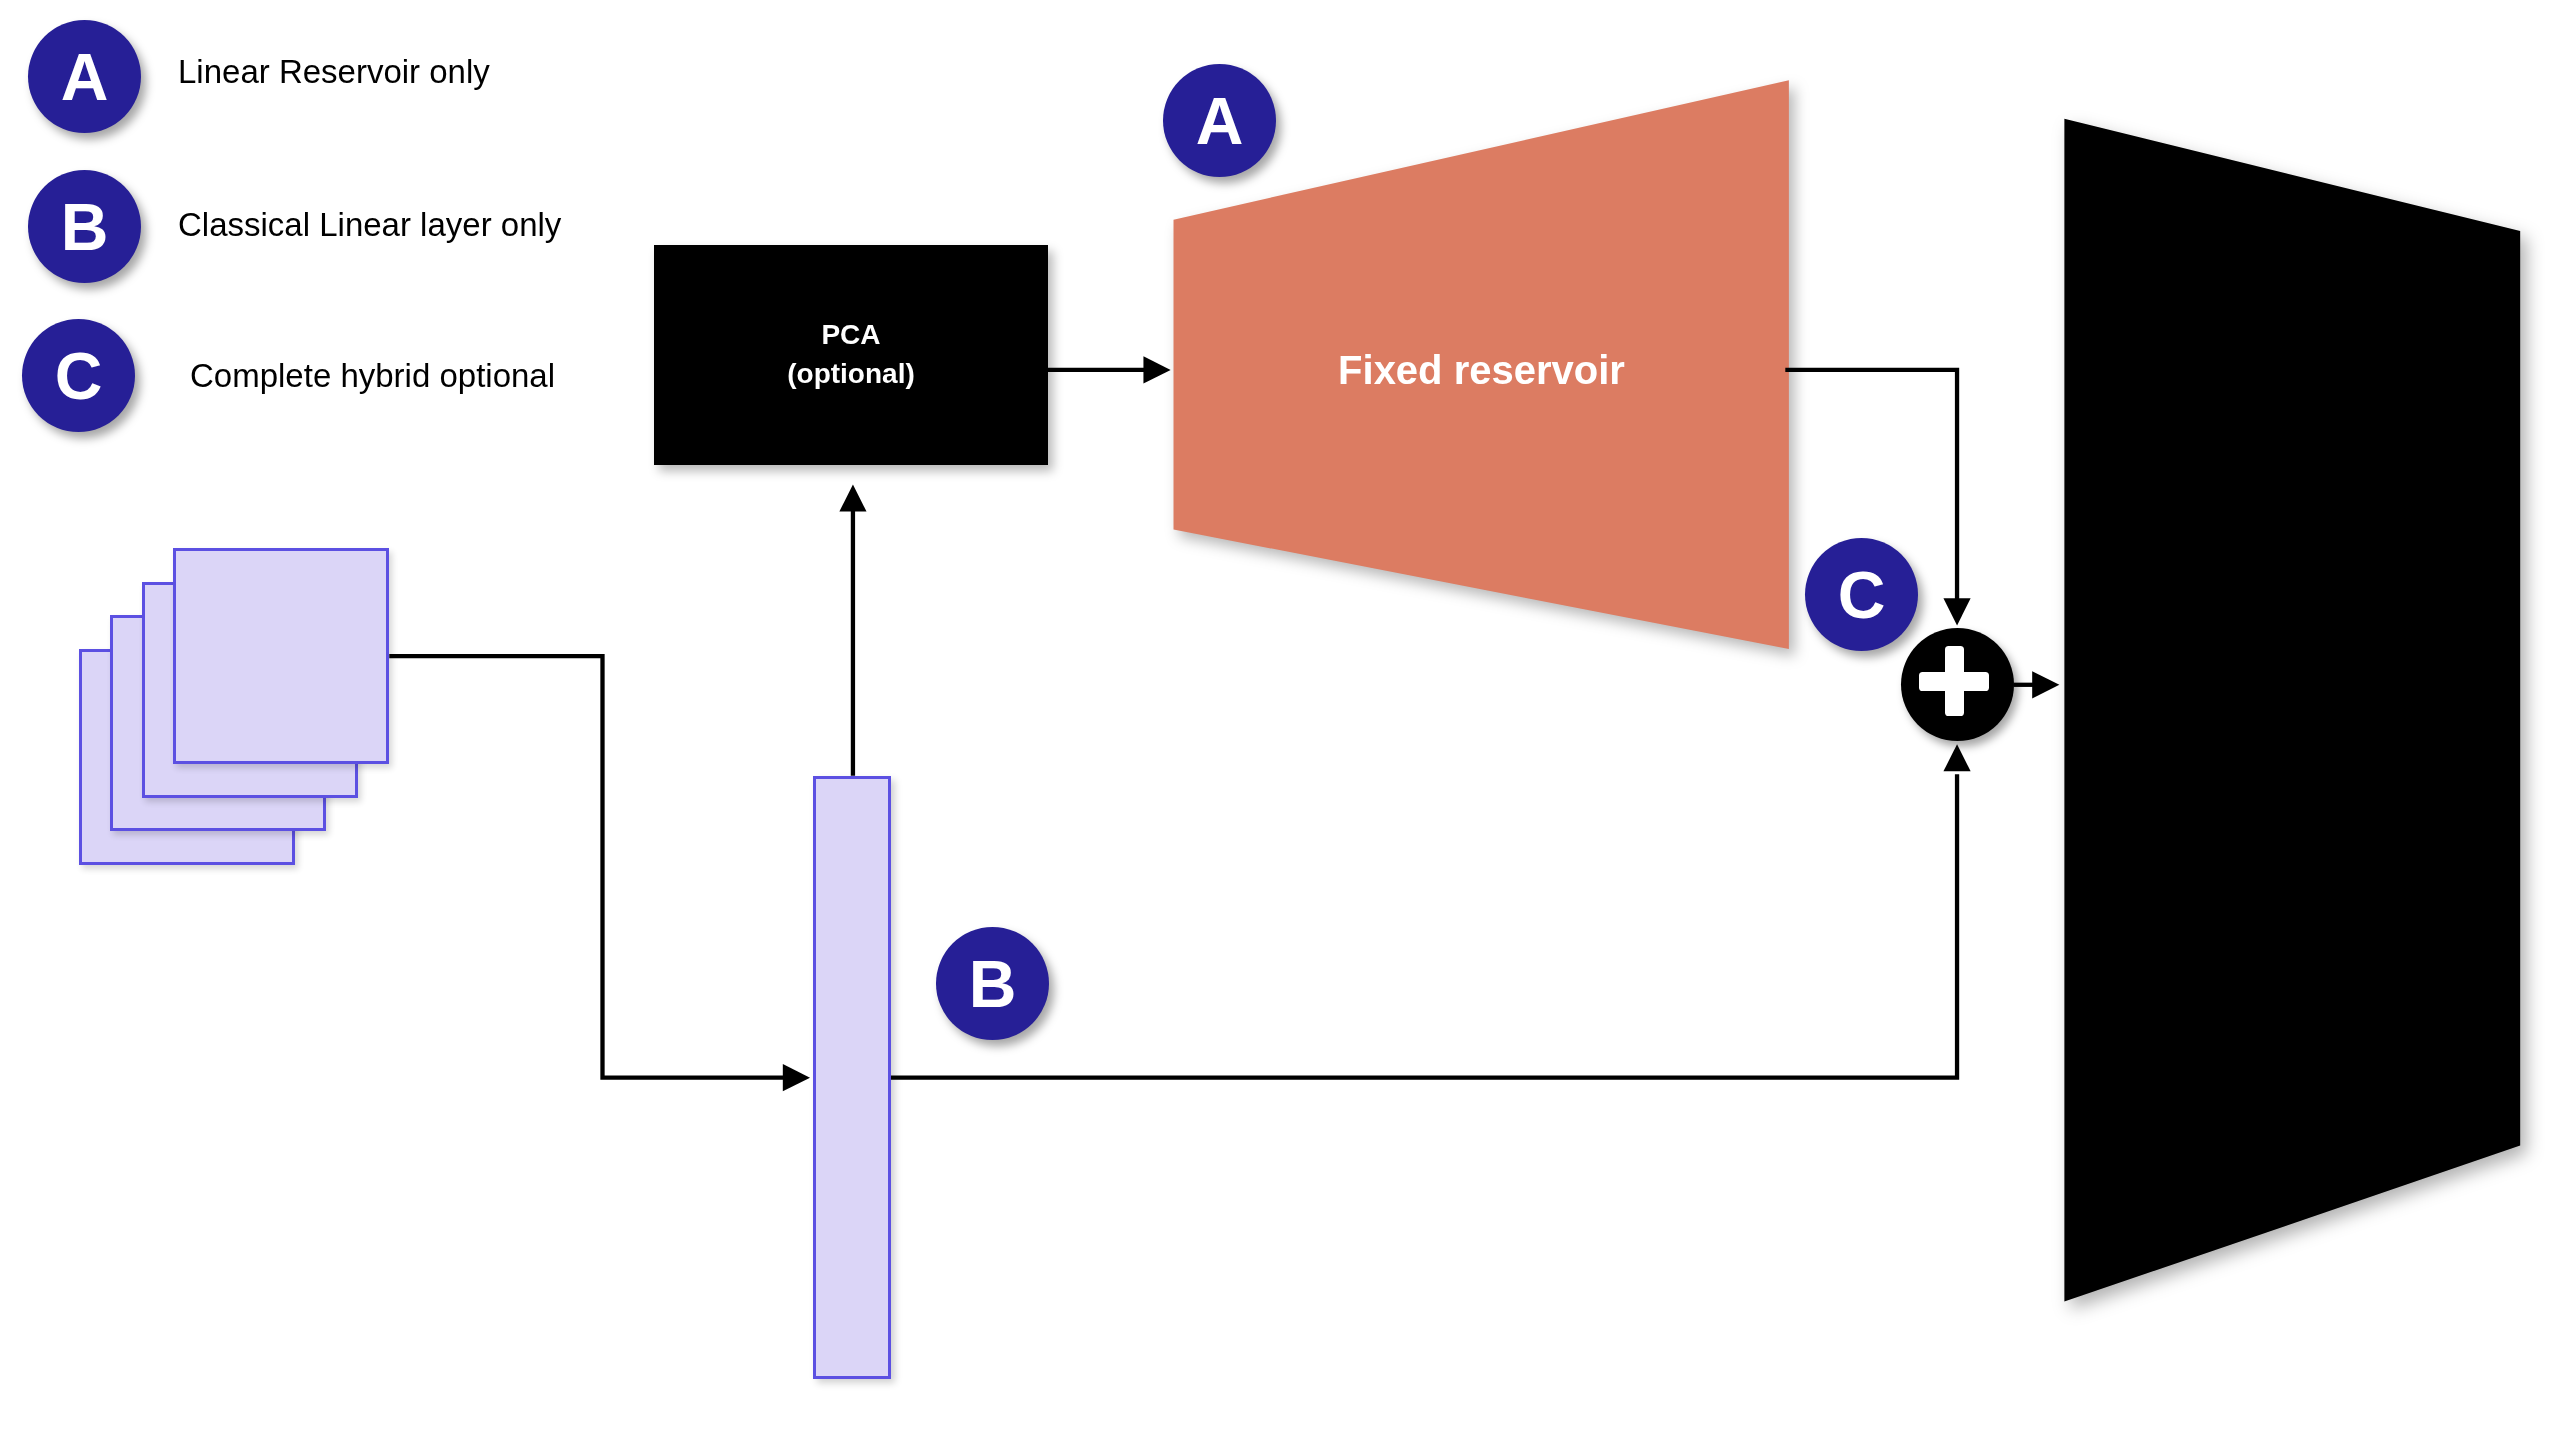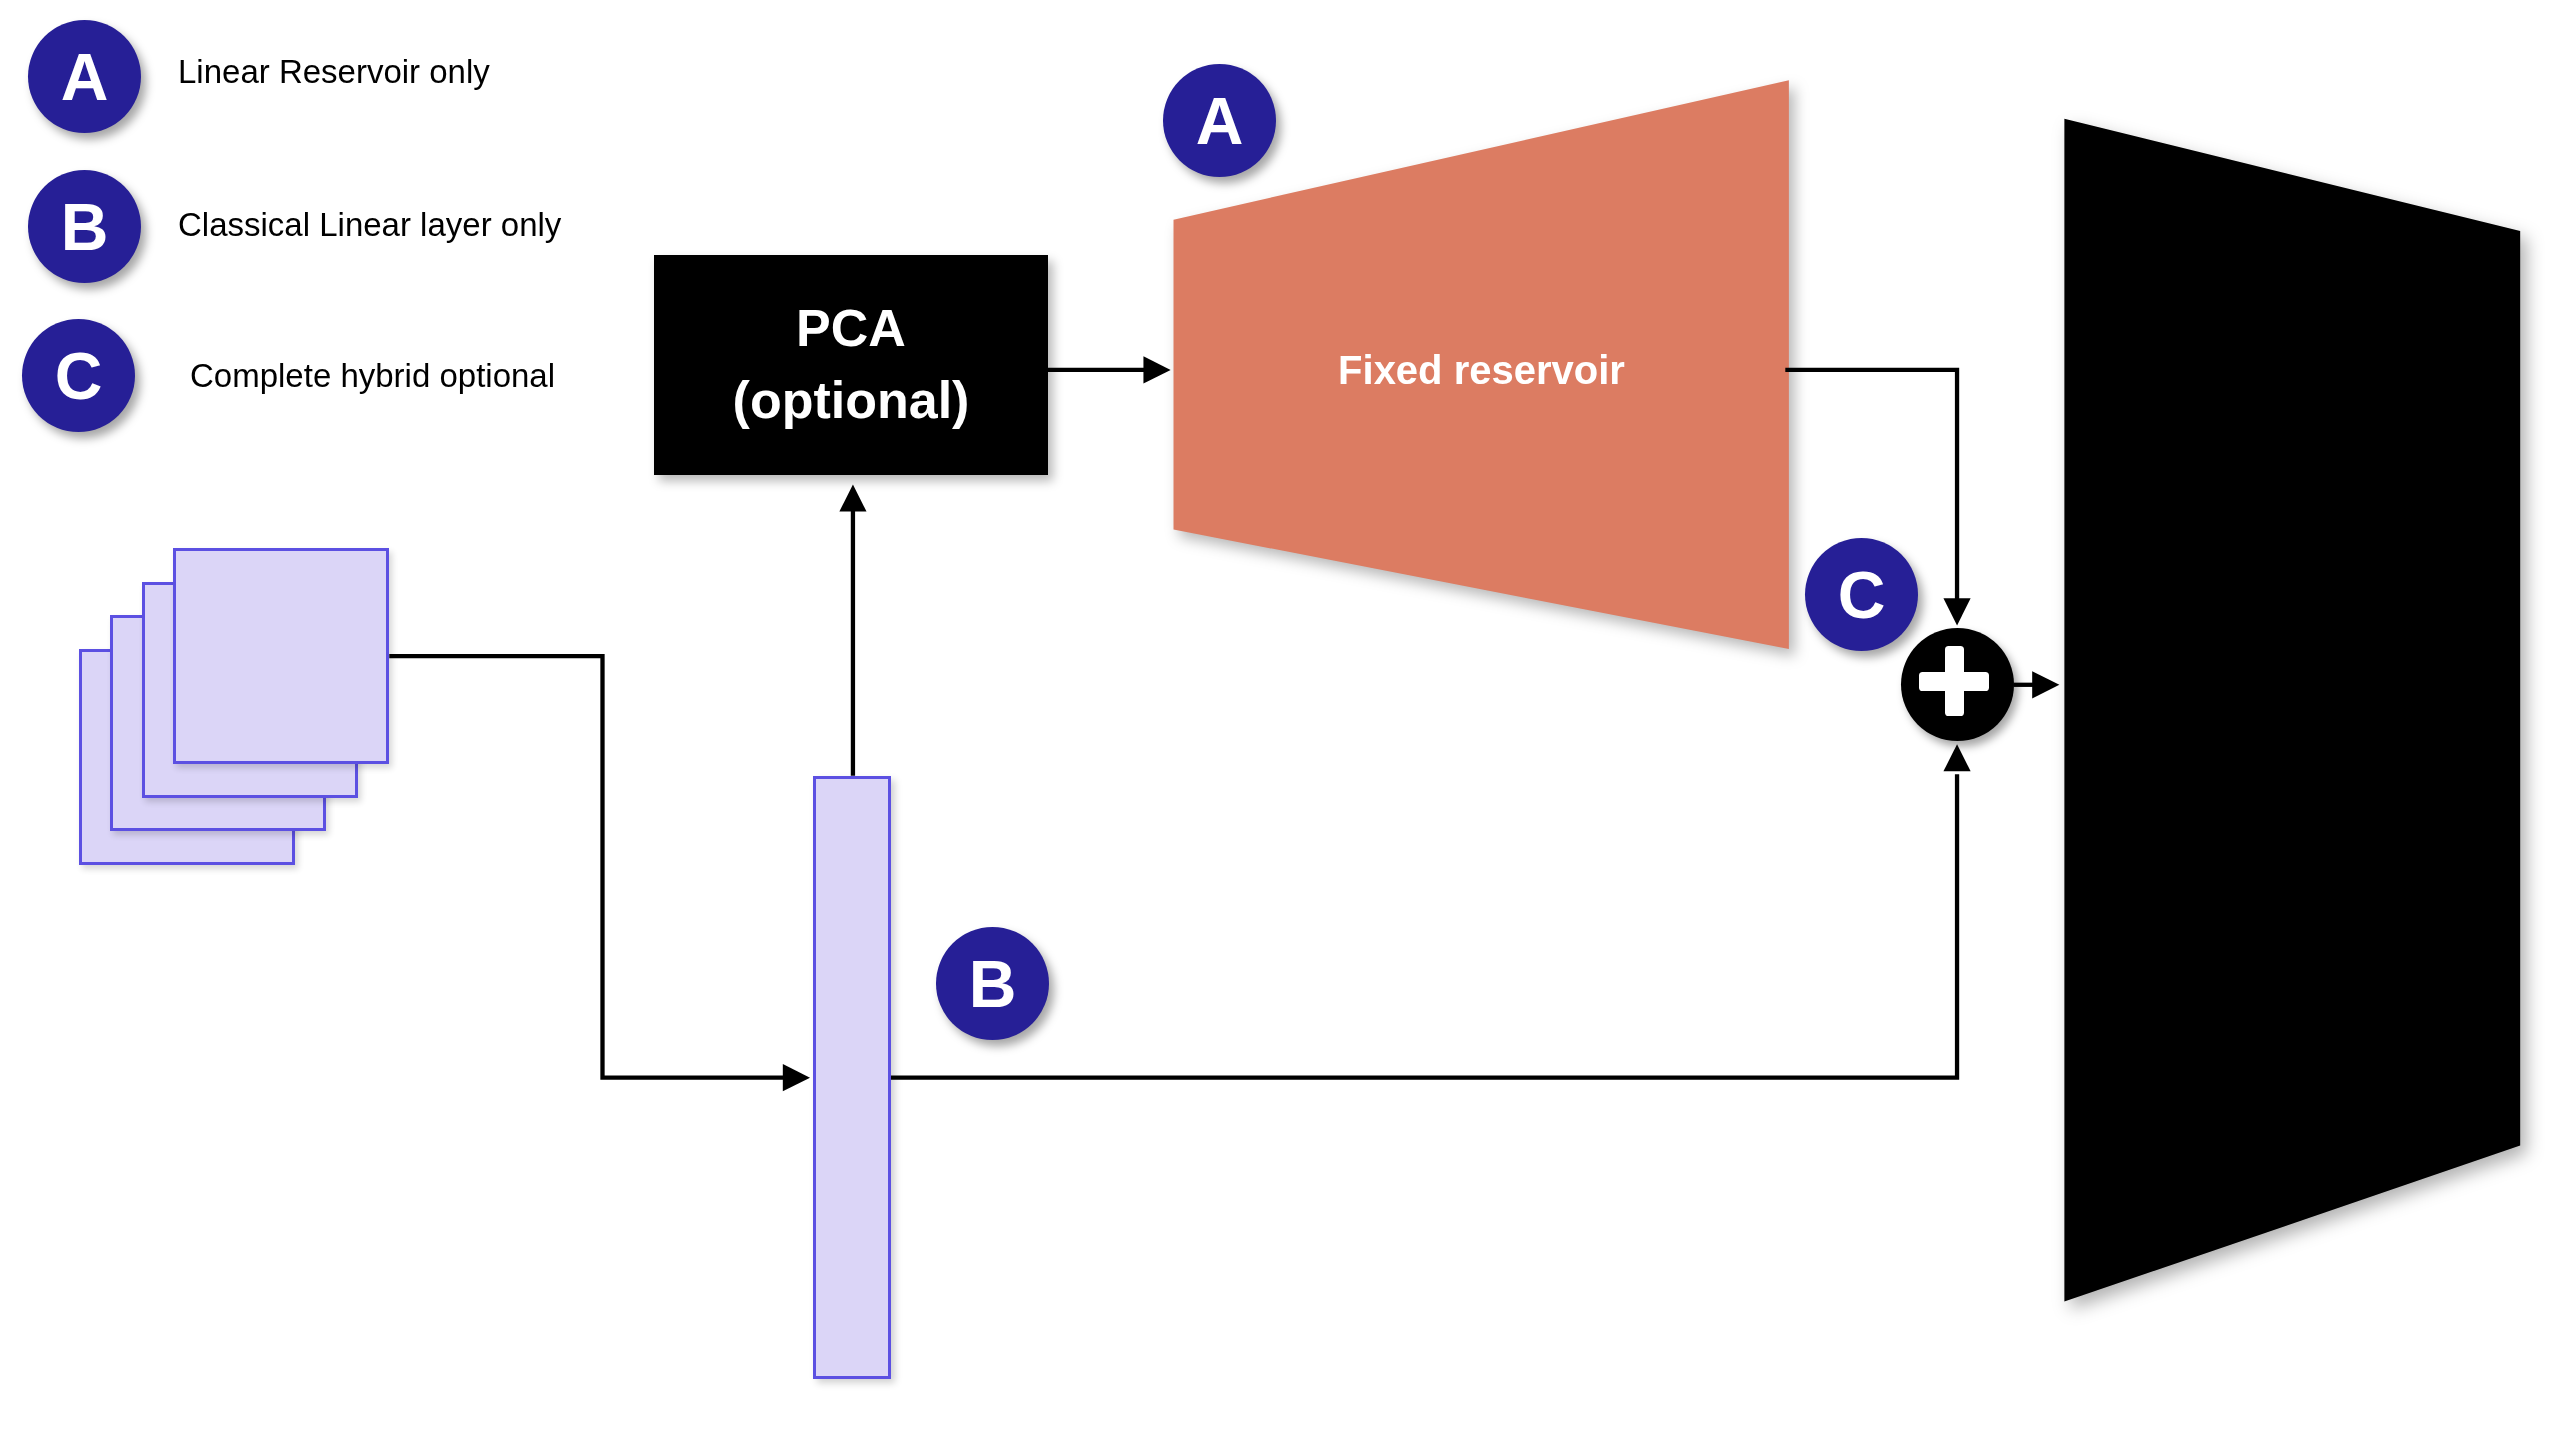--- a/index.html
+++ b/index.html
@@ -71,27 +71,27 @@
     position: absolute;
     left: 213px; top: 919px;
     width: 358px; height: 52px;
     display: flex; align-items: center; justify-content: center;
     font-size: 39px; font-weight: 700; color: #000;
   }
 
   
   .pca-box {
     position: absolute;
-    left: 654px; top: 255px;
+    left: 654px; top: 245px;
     width: 394px; height: 220px;
     background: var(--black);
     color: var(--white);
     display: flex; flex-direction: column;
     align-items: center; justify-content: center;
-    font-size: 52px; font-weight: 700;
+    font-size: 28px; font-weight: 700;
     line-height: 1.38;
     text-align: center;
     box-shadow: 5px 6.4px 10px rgba(0,0,0,0.28);
   }
 
   
   .vector-rect {
     position: absolute;
     left: 813px; top: 776px;
     width: 78px; height: 603px;

